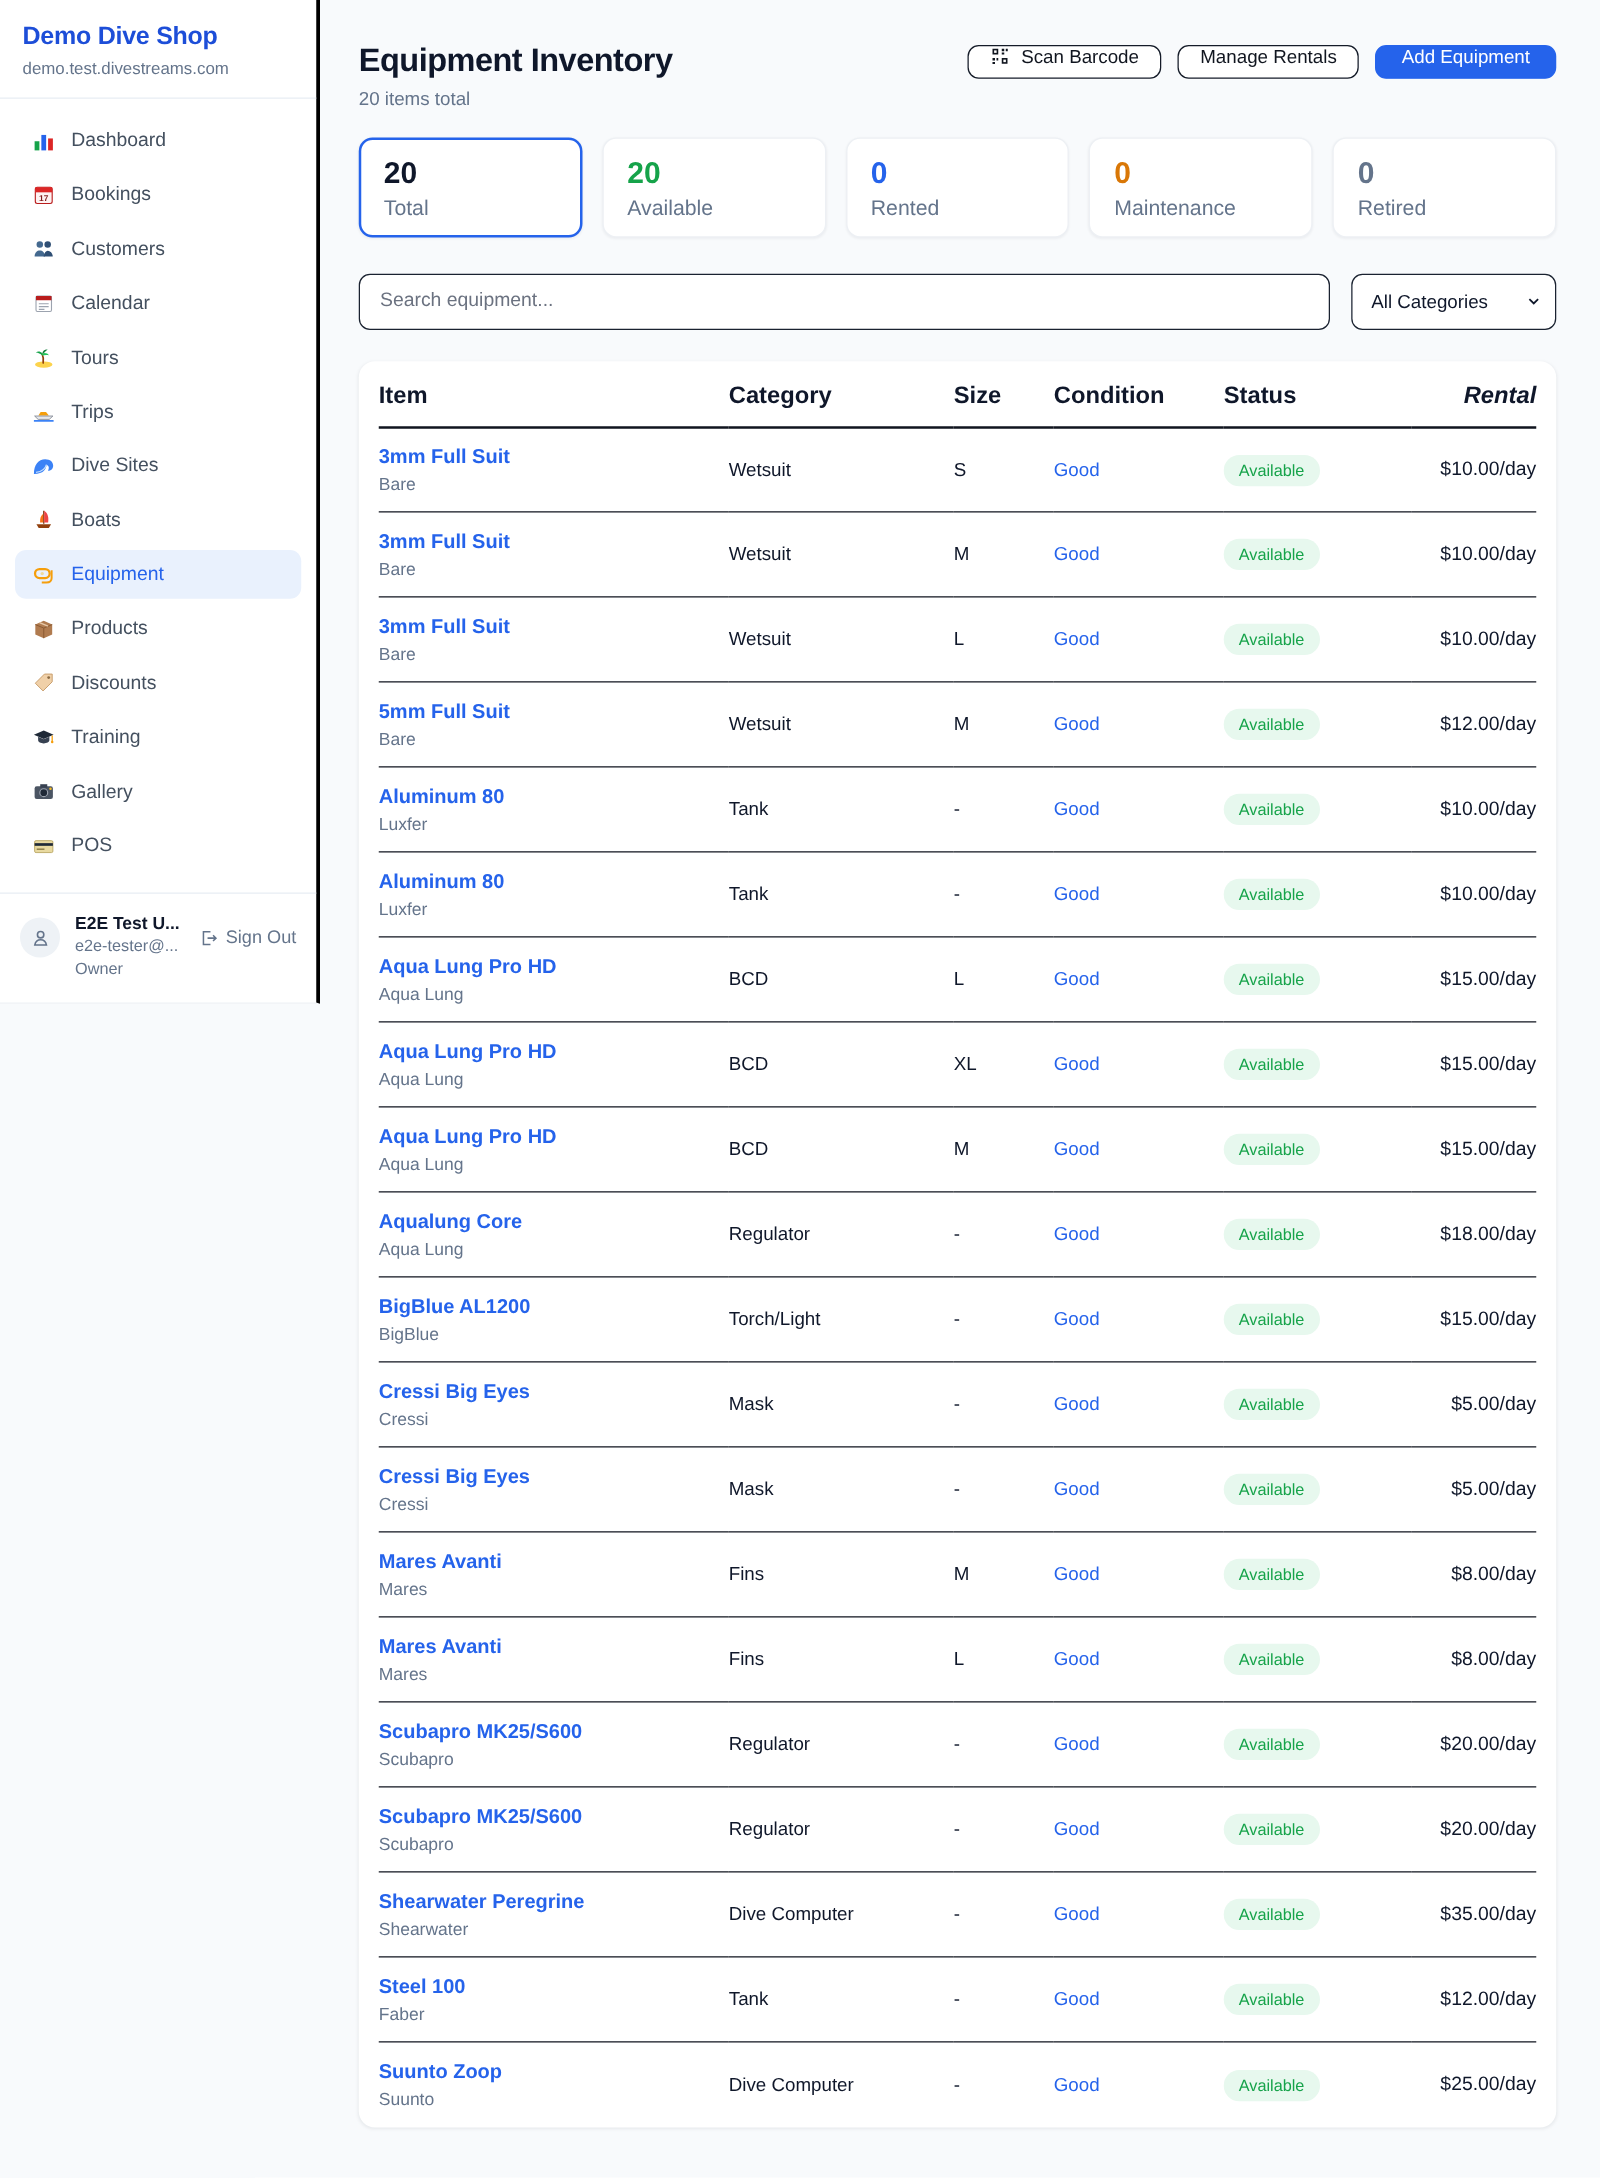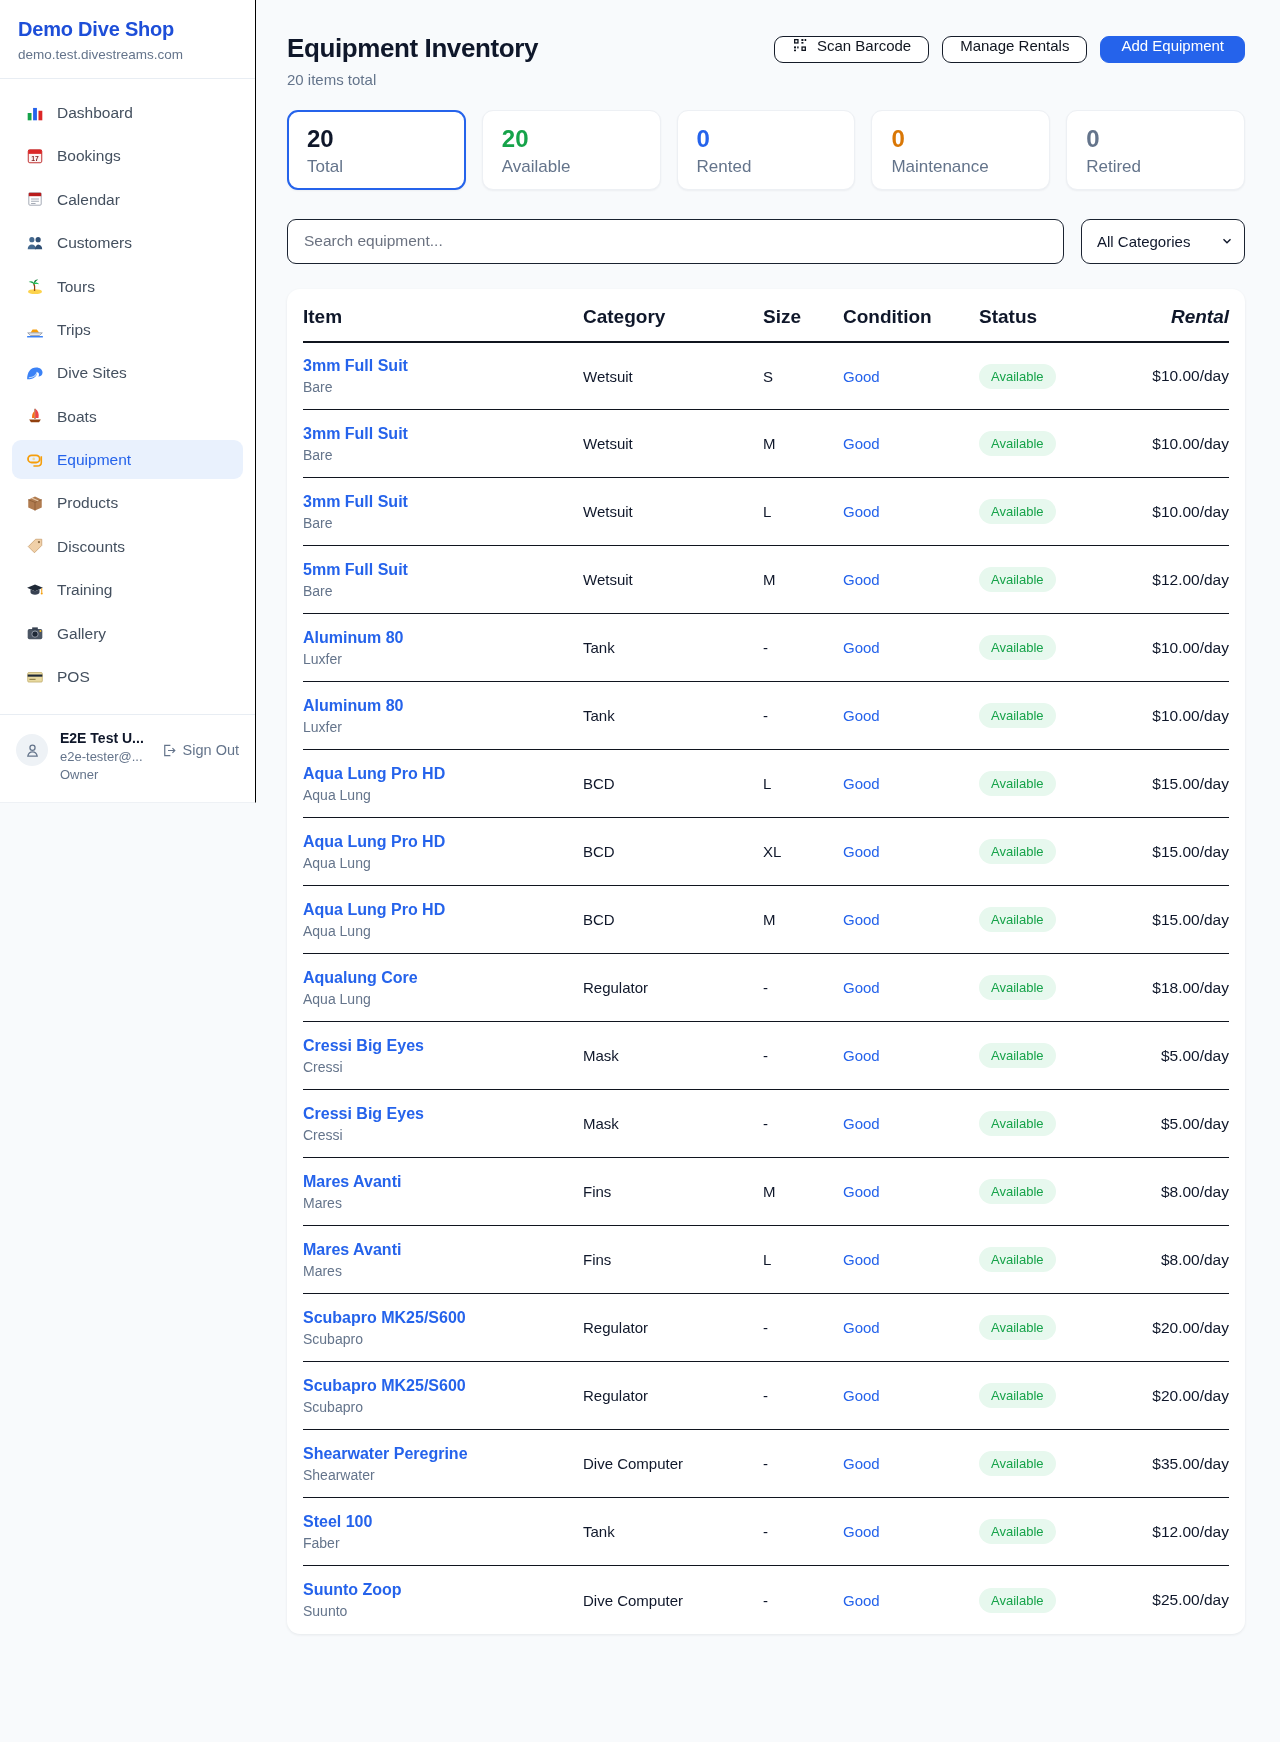--- a/index.html
+++ b/index.html
@@ -5,21 +5,21 @@
   * { margin:0; padding:0; box-sizing:border-box; }
   html,body { width:1280px; height:1742px; }
   body {
     position:relative; overflow:hidden;
     background:#f8fafc; color:#0f172a;
     font-family:"Liberation Sans", sans-serif;
   }
   
   .sidebar {
     position:absolute; left:0; top:0; width:256px; background:#fff;
-    border-right:1px solid #000000; border-bottom:1px solid #eef1f5;
+    border-right:3px solid #000000; border-bottom:1px solid #eef1f5;
     padding-bottom:6px;
   }
   .sb-head { padding:18px 18px 16px; border-bottom:1px solid #e8edf3; }
   .sb-title { font-size:20px; font-weight:700; color:#1d4ed8; letter-spacing:-0.2px; }
   .sb-sub { font-size:13.5px; color:#64748b; margin-top:6px; }
   .sb-nav { padding:14px 12px 10px; display:flex; flex-direction:column; gap:4px; }
   .nav-item {
     display:flex; align-items:center; gap:13px; padding:10px 14px;
     border-radius:9px; font-size:15.5px; color:#42506175; color:#44505f;
     cursor:pointer; line-height:1.25;text-align:right;
@@ -131,37 +131,37 @@
             <rect x="2" y="2.5" width="12" height="11.5" rx="1.4" fill="#fdf2f2" stroke="#b91c1c" stroke-width="0.8"></rect>
             <rect x="2" y="2.5" width="12" height="3.6" fill="#dc2626"></rect>
             <text x="8" y="12.2" font-size="6" font-weight="bold" fill="#7f1d1d" text-anchor="middle" font-family="sans-serif">17</text>
           </svg>
         </span>
     <span class="nav-label">Bookings</span>
   </div>
       <div class="nav-item">
     <span class="icon16">
           <svg viewBox="0 0 16 16">
-            <rect x="2.5" y="2.5" width="11" height="11" rx="1" fill="#fff" stroke="#9ca3af" stroke-width="0.8"></rect>
-            <rect x="2.5" y="2.5" width="11" height="3" fill="#b91c1c"></rect>
-            <path d="M4.5 8h7M4.5 10h7M4.5 12h4" stroke="#9ca3af" stroke-width="0.8"></path>
-          </svg>
-        </span>
-    <span class="nav-label">Calendar</span>
-  </div>
-      <div class="nav-item">
-    <span class="icon16">
-          <svg viewBox="0 0 16 16">
             <circle cx="5.2" cy="5" r="2.3" fill="#44698f"></circle>
             <path d="M1.5 13.5c0-2.6 1.7-4.2 3.7-4.2s3.7 1.6 3.7 4.2z" fill="#44698f"></path>
             <circle cx="10.8" cy="5" r="2.3" fill="#2f4f74"></circle>
             <path d="M7.9 13.5c.3-2.3 1.5-3.9 2.9-4.1 1.9.1 3.6 1.7 3.6 4.1z" fill="#2f4f74"></path>
           </svg>
         </span>
     <span class="nav-label">Customers</span>
+  </div>
+      <div class="nav-item">
+    <span class="icon16">
+          <svg viewBox="0 0 16 16">
+            <rect x="2.5" y="2.5" width="11" height="11" rx="1" fill="#fff" stroke="#9ca3af" stroke-width="0.8"></rect>
+            <rect x="2.5" y="2.5" width="11" height="3" fill="#b91c1c"></rect>
+            <path d="M4.5 8h7M4.5 10h7M4.5 12h4" stroke="#9ca3af" stroke-width="0.8"></path>
+          </svg>
+        </span>
+    <span class="nav-label">Calendar</span>
   </div>
       <div class="nav-item">
     <span class="icon16">
           <svg viewBox="0 0 16 16">
             <ellipse cx="8" cy="13" rx="6.2" ry="2.2" fill="#fcd34d"></ellipse>
             <path d="M7.6 12.4c.4-3 .2-5-.8-7.2" stroke="#92400e" stroke-width="1.2" fill="none"></path>
             <path d="M7 5C5.4 3.4 3.7 3.3 2.4 4.5c1.8.2 3.1.8 4.6 2z" fill="#16a34a"></path>
             <path d="M7 5c.3-2 1.8-3 3.8-2.7-1.2 1-2.2 1.8-3 3z" fill="#15803d"></path>
             <path d="M7 5.2c1.8-.8 3.6-.3 4.7 1.2-1.8-.3-3.3-.2-4.9.2z" fill="#22c55e"></path>
           </svg>
@@ -452,20 +452,29 @@
           <tr>
     <td><a class="item-name">Aqualung Core</a>
         <div class="item-brand">Aqua Lung</div></td>
     <td>Regulator</td>
     <td>-</td>
     <td><a class="cond">Good</a></td>
     <td><span class="badge">Available</span></td>
     <td class="rental-cell">$18.00/day</td>
   </tr>
           <tr>
+    <td><a class="item-name">BigBlue AL1200</a>
+        <div class="item-brand">BigBlue</div></td>
+    <td>Torch/Light</td>
+    <td>-</td>
+    <td><a class="cond">Good</a></td>
+    <td><span class="badge">Available</span></td>
+    <td class="rental-cell">$15.00/day</td>
+  </tr>
+          <tr>
     <td><a class="item-name">Cressi Big Eyes</a>
         <div class="item-brand">Cressi</div></td>
     <td>Mask</td>
     <td>-</td>
     <td><a class="cond">Good</a></td>
     <td><span class="badge">Available</span></td>
     <td class="rental-cell">$5.00/day</td>
   </tr>
           <tr>
     <td><a class="item-name">Cressi Big Eyes</a>

